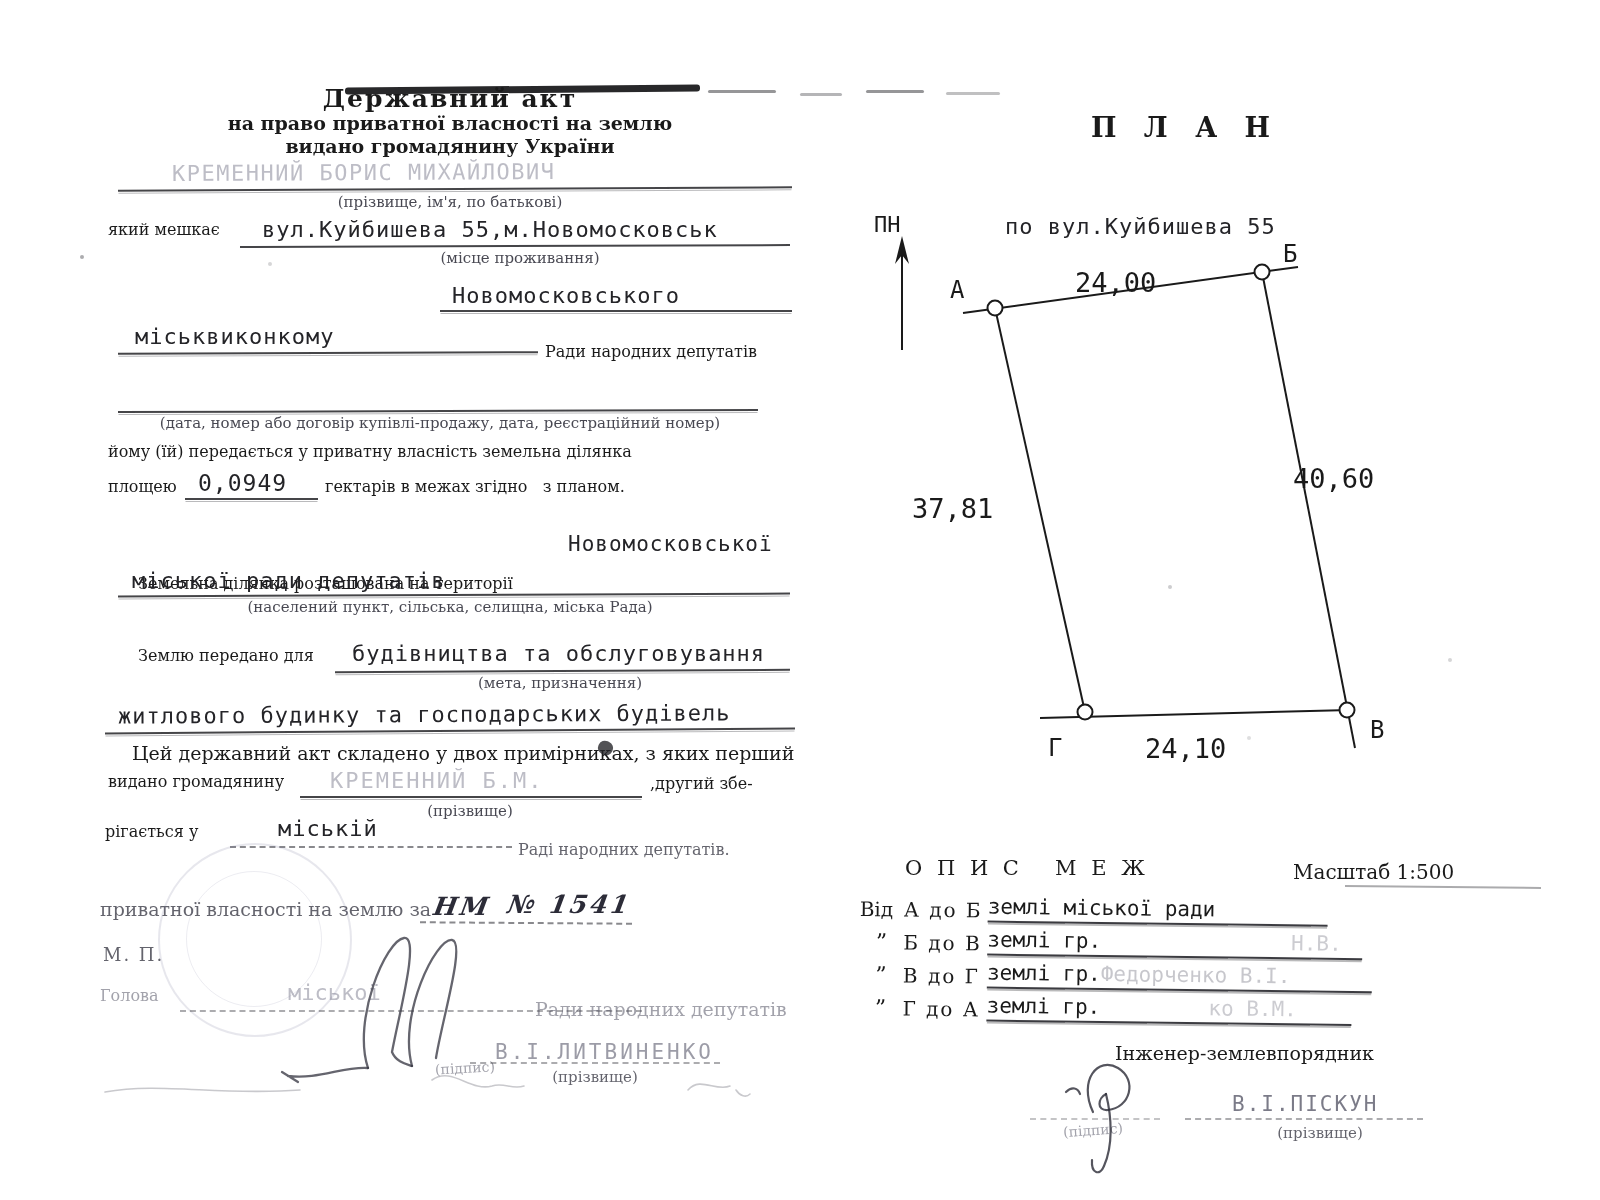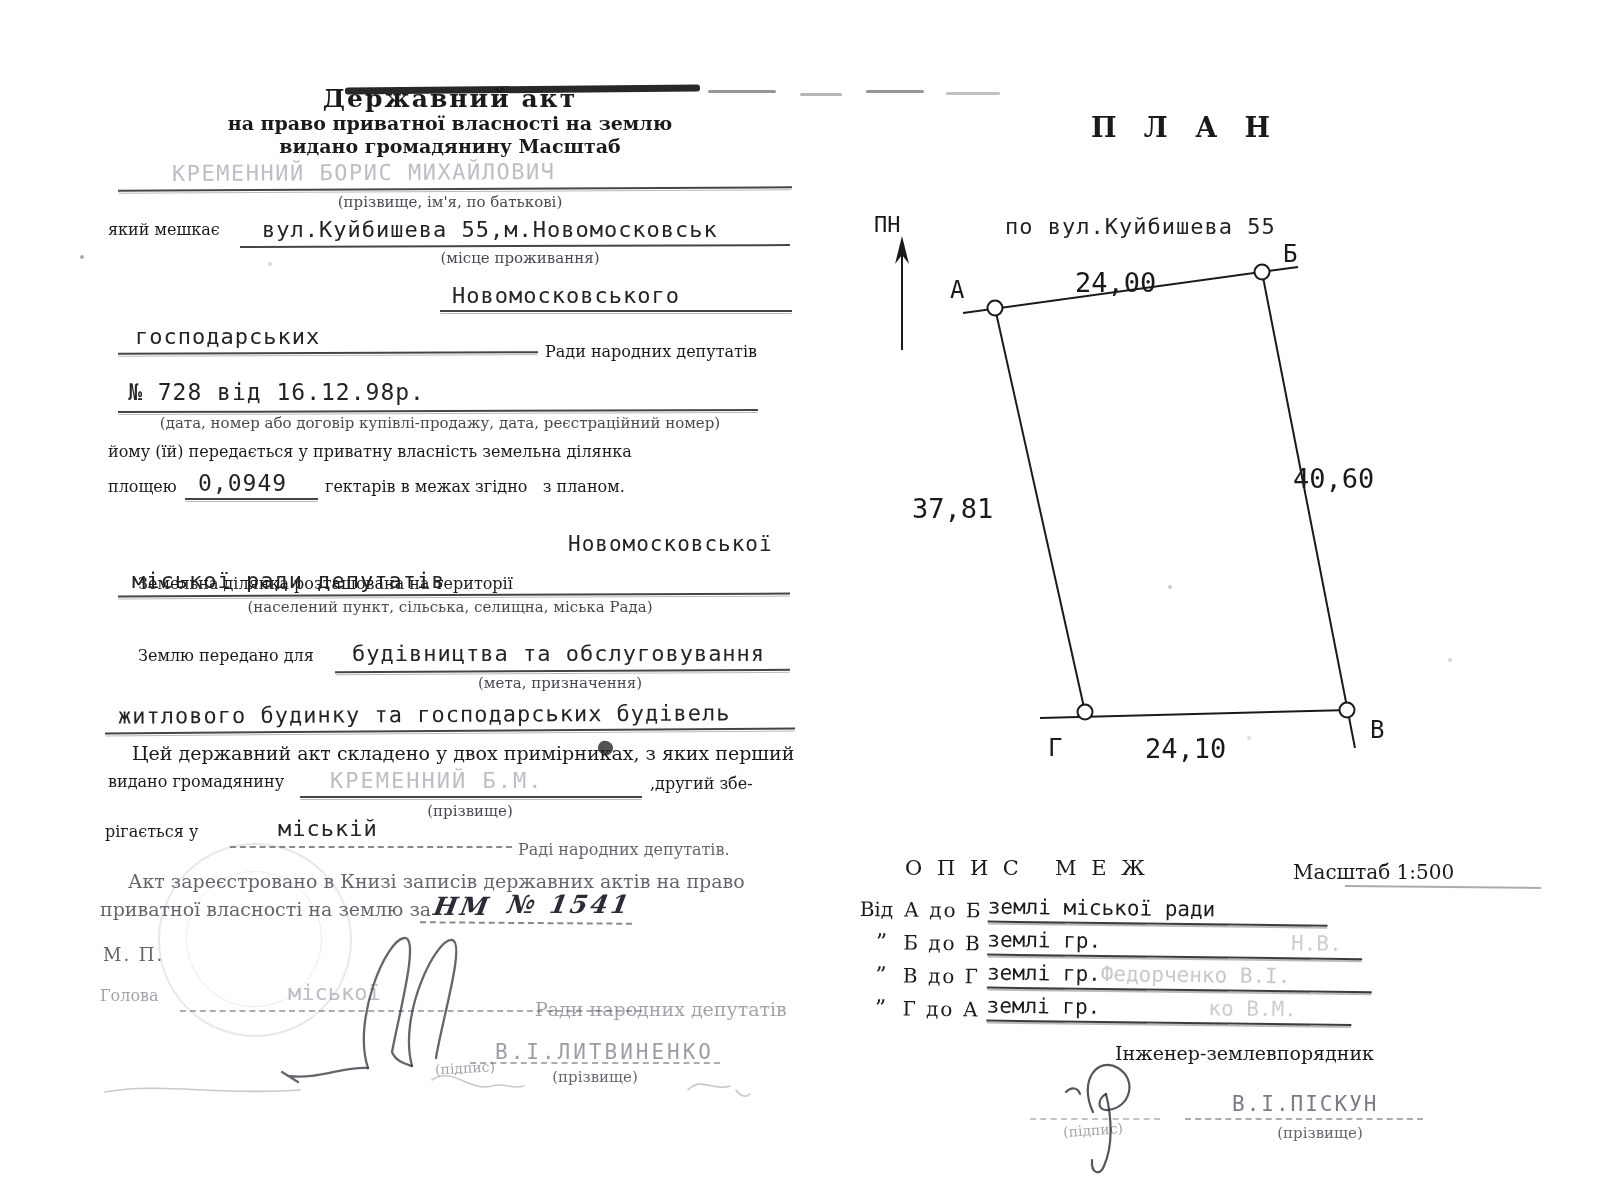--- a/index.html
+++ b/index.html
@@ -41,38 +41,37 @@
 <div id="page">
 
   <div class="abs smudge" style="left:345px;top:86px;width:355px;height:7px;transform:rotate(-0.5deg);"></div>
   <div class="abs dashmark" style="left:708px;top:90px;width:68px;height:3px;"></div>
   <div class="abs dashmark" style="left:800px;top:93px;width:42px;height:3px;opacity:.7;"></div>
   <div class="abs dashmark" style="left:866px;top:90px;width:58px;height:3px;"></div>
   <div class="abs dashmark" style="left:946px;top:92px;width:54px;height:3px;opacity:.6;"></div>
 
   <div class="abs serif b" style="left:120px;top:84px;width:660px;text-align:center;font-size:25px;letter-spacing:2px;">Державний акт</div>
   <div class="abs serif b" style="left:120px;top:112px;width:660px;text-align:center;font-size:19px;">на право приватної власності на землю</div>
-  <div class="abs serif b" style="left:120px;top:135px;width:660px;text-align:center;font-size:19px;">видано громадянину Масштаб</div>
+  <div class="abs serif b" style="left:120px;top:135px;width:660px;text-align:center;font-size:19px;">видано громадянину України</div>
 
   <div class="abs mono ghost" style="left:172px;top:160px;font-size:22px;letter-spacing:1.5px;transform:rotate(-0.3deg);">КРЕМЕННИЙ БОРИС МИХАЙЛОВИЧ</div>
   <div class="abs rule dbl" style="left:118px;top:188px;width:674px;transform:rotate(-0.3deg);"></div>
   <div class="abs cap" style="left:120px;top:193px;width:660px;">(прізвище, ім'я, по батькові)</div>
 
   <div class="abs serif t20" style="left:108px;top:220px;">який мешкає</div>
   <div class="abs typed" style="left:262px;top:217px;">вул.Куйбишева 55,м.Новомосковськ</div>
   <div class="abs rule" style="left:240px;top:245px;width:550px;transform:rotate(-0.2deg);"></div>
   <div class="abs cap" style="left:300px;top:249px;width:440px;">(місце проживання)</div>
 
   <div class="abs typed" style="left:452px;top:283px;">Новомосковського</div>
   <div class="abs rule dbl" style="left:440px;top:310px;width:352px;"></div>
-  <div class="abs typed" style="left:135px;top:324px;">господарських</div>
+  <div class="abs typed" style="left:135px;top:324px;">міськвиконкому</div>
   <div class="abs rule dbl" style="left:118px;top:352px;width:420px;transform:rotate(-0.2deg);"></div>
   <div class="abs serif t20" style="left:545px;top:342px;">Ради народних депутатів</div>
 
-  <div class="abs typed" style="left:128px;top:379px;font-size:23px;">№ 728 від 16.12.98р.</div>
   <div class="abs rule dbl" style="left:118px;top:410px;width:640px;transform:rotate(-0.2deg);"></div>
   <div class="abs cap" style="left:120px;top:414px;width:640px;">(дата, номер або договір купівлі-продажу, дата, реєстраційний номер)</div>
 
   <div class="abs serif t20" style="left:108px;top:442px;">йому (їй) передається у приватну власність земельна ділянка</div>
   <div class="abs serif t20" style="left:108px;top:477px;">площею</div>
   <div class="abs typed" style="left:198px;top:470px;font-size:23px;">0,0949</div>
   <div class="abs rule dbl" style="left:185px;top:498px;width:133px;"></div>
   <div class="abs serif t20 pre" style="left:325px;top:477px;">гектарів в межах згідно   з планом.</div>
 
   <div class="abs serif t20" style="left:138px;top:538px;margin-top:36px;">Земельна ділянка розташована на території</div>
@@ -94,21 +93,20 @@
   <div class="abs mono ghost" style="left:330px;top:768px;font-size:22px;letter-spacing:2px;">КРЕМЕННИЙ Б.М.</div>
   <div class="abs rule dbl" style="left:300px;top:796px;width:342px;"></div>
   <div class="abs serif t20" style="left:650px;top:774px;">,другий збе-</div>
   <div class="abs cap" style="left:330px;top:802px;width:280px;">(прізвище)</div>
 
   <div class="abs serif t20" style="left:105px;top:822px;">рігається у</div>
   <div class="abs typed" style="left:278px;top:816px;">міській</div>
   <div class="abs rule dash" style="left:230px;top:846px;width:282px;"></div>
   <div class="abs serif t20 faded" style="left:518px;top:840px;">Раді народних депутатів.</div>
 
-  <div class="abs serif t19 faded" style="left:128px;top:870px;">Акт зареєстровано в Книзі записів державних актів на право</div>
   <div class="abs serif t19 faded" style="left:100px;top:898px;">приватної власності на землю за</div>
   <div class="abs hand" style="left:434px;top:892px;">НМ</div>
   <div class="abs hand" style="left:508px;top:890px;">№ 1541</div>
   <div class="abs rule dash" style="left:420px;top:922px;width:212px;transform:rotate(0.4deg);"></div>
 
   <div class="abs serif faded" style="left:103px;top:944px;font-size:18px;letter-spacing:2px;">М. П.</div>
   <div class="abs stamp" style="left:158px;top:843px;width:190px;height:190px;"></div>
   <div class="abs stamp2" style="left:186px;top:871px;width:134px;height:134px;"></div>
 
   <div class="abs serif t20 vfaded" style="left:100px;top:986px;">Голова</div>

